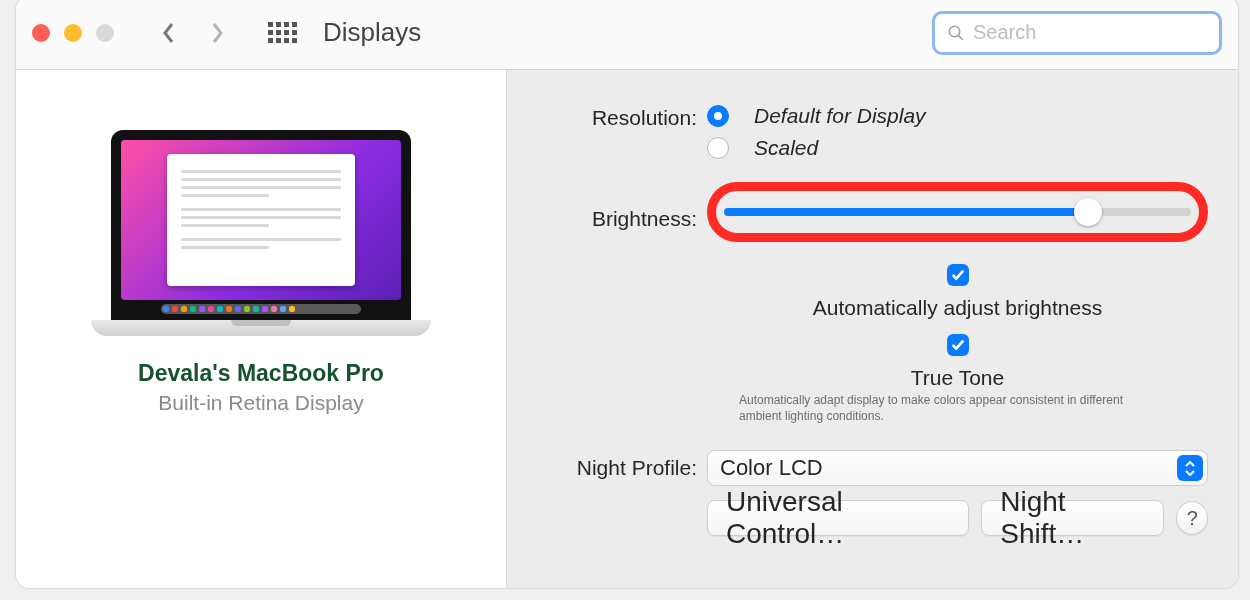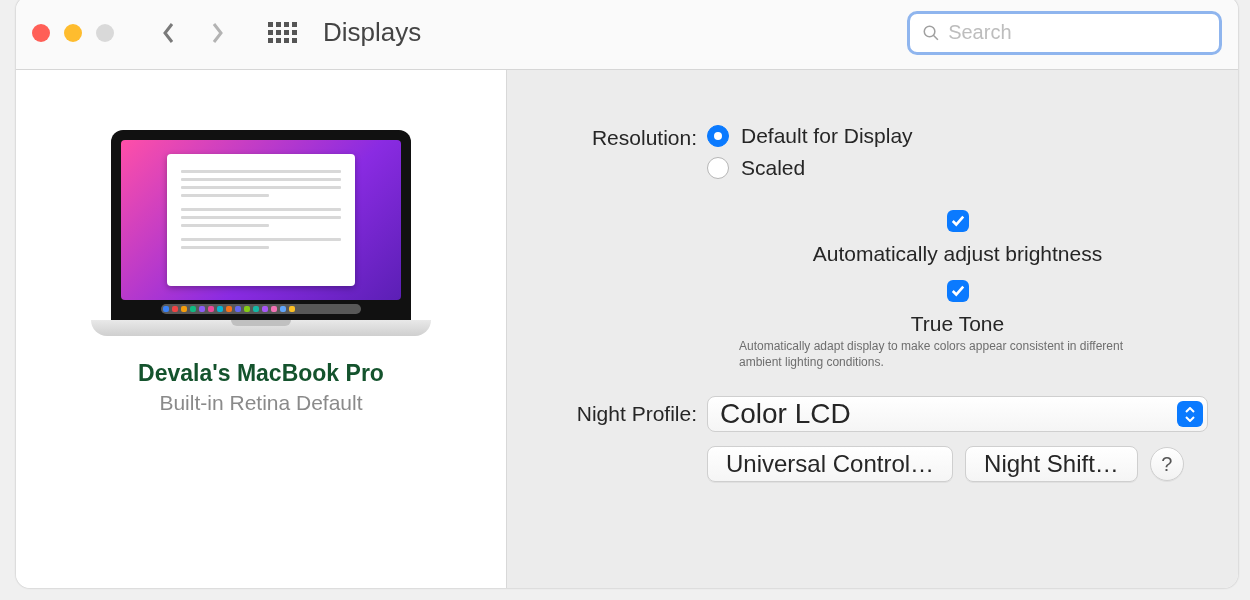--- a/index.html
+++ b/index.html
@@ -18,21 +18,21 @@
   .dot { width:18px; height:18px; border-radius:50%; }
   .dot.red{background:#ff5f57;} .dot.yellow{background:#febc2e;} .dot.grey{background:#d9d9d9;}
   .navbtn { width:30px; height:36px; display:flex; align-items:center; justify-content:center; color:#7a7a7a;}
   .navbtn svg{width:16px;height:24px;stroke:#7a7a7a;fill:none;stroke-width:3;}
   .gridicon{margin-left:18px;margin-right:8px;color:#555;}
   .gridicon div{display:grid;grid-template-columns:repeat(4,5px);grid-auto-rows:5px;gap:3px;}
   .gridicon span{background:#555;width:5px;height:5px;}
   .title{font-size:26px;font-weight:400;color:#444;}
   .spacer{flex:1;}
   .search{
-    width:315px;height:44px;border:3px solid #8fb5ee;border-radius:10px;
+    width:290px;height:44px;border:3px solid #8fb5ee;border-radius:10px;
     display:flex;align-items:center;padding:0 12px;gap:8px;background:#fff;
   }
   .search svg{width:20px;height:20px;stroke:#a0a0a0;fill:none;stroke-width:2;}
   .search input{border:none;outline:none;font-size:20px;color:#555;background:transparent;width:100%;}
   .search input::placeholder{color:#bdbdbd;}
 
   
   .content{flex:1;display:flex;}
   .left{width:490px;background:#fff;display:flex;flex-direction:column;align-items:center;padding-top:60px;}
   .laptop{width:340px;}
@@ -42,50 +42,50 @@
   .lap-doc .lines{padding:16px 14px 8px 14px;}
   .lap-doc .ln{height:3px;background:#d8d8d8;margin-bottom:5px;border-radius:1px;}
   .lap-doc .ln.s{width:55%;}
   .lap-dock{position:absolute;bottom:6px;left:50%;transform:translateX(-50%);height:10px;width:200px;background:rgba(255,255,255,.3);border-radius:5px;display:flex;gap:3px;padding:2px;align-items:center;}
   .lap-dock i{width:6px;height:6px;border-radius:2px;}
   .lap-base{height:16px;background:linear-gradient(#e9e9e9,#cfcfcf);border-radius:0 0 22px 22px;position:relative;}
   .lap-base::before{content:"";position:absolute;left:50%;top:0;transform:translateX(-50%);width:60px;height:6px;background:#c0c0c0;border-radius:0 0 6px 6px;}
   .device-name{margin-top:24px;font-size:23px;font-weight:600;color:#14532d;}
   .device-sub{margin-top:4px;font-size:21px;color:#8a8a8a;}
 
-  .right{flex:1;background:#ececec;border-left:1px solid #d8d8d8;padding:54px 30px 24px 10px;}
+  .right{flex:1;background:#ececec;border-left:1px solid #d8d8d8;padding:34px 30px 24px 10px;}
   .row{display:flex;align-items:flex-start;margin-bottom:10px;}
   .label{width:190px;text-align:right;font-size:21px;color:#262626;padding-top:2px;padding-right:10px;}
   .field{flex:1;font-size:21px;color:#262626;}
-  .radio-row{display:flex;align-items:center;gap:12px;margin-bottom:8px;}
+  .radio-row{display:flex;align-items:center;gap:25px;margin-bottom:8px;font-style:italic;}
   .radio{width:22px;height:22px;border-radius:50%;border:1.5px solid #b6b6b6;background:#fff;display:flex;align-items:center;justify-content:center;}
   .radio.sel{border-color:#0a7aff;background:#0a7aff;}
   .radio.sel::after{content:"";width:8px;height:8px;border-radius:50%;background:#fff;}
   .brightblock{display:flex;align-items:center;margin-top:14px;}
   .highlight{
     border:9px solid #ff2a23;border-radius:40px;padding:4px 8px;flex:1;
     display:flex;align-items:center;height:60px;
   }
   .slider{position:relative;flex:1;height:8px;border-radius:4px;background:#d2d2d2;}
   .slider .fill{position:absolute;left:0;top:0;bottom:0;background:#0a7aff;border-radius:4px;width:78%;}
   .slider .thumb{position:absolute;top:50%;left:78%;transform:translate(-50%,-50%);width:28px;height:28px;border-radius:50%;background:#fff;box-shadow:0 1px 3px rgba(0,0,0,.35);}
   .check-row{display:flex;align-items:center;gap:10px;margin:8px 0 2px 0;flex-direction:column;}
   .chk{width:22px;height:22px;border-radius:6px;background:#0a7aff;display:flex;align-items:center;justify-content:center;flex:0 0 22px;}
   .chk svg{width:14px;height:14px;stroke:#fff;fill:none;stroke-width:3;}
   .hint{font-size:12px;color:#6e6e6e;line-height:1.35;margin:2px 0 16px 32px;max-width:420px;}
   .select{
     height:36px;border:1px solid #cfcfcf;border-radius:8px;background:linear-gradient(#ffffff,#f5f5f5);
-    display:flex;align-items:center;padding:0 4px 0 12px;font-size:28px;color:#262626;min-width:460px;justify-content:space-between;
+    display:flex;align-items:center;padding:0 4px 0 12px;font-size:22px;color:#262626;min-width:460px;justify-content:space-between;
   }
   .select .caret{width:26px;height:26px;border-radius:6px;background:#0a7aff;display:flex;flex-direction:column;align-items:center;justify-content:center;gap:1px;}
   .select .caret svg{width:10px;height:7px;stroke:#fff;fill:none;stroke-width:2;}
   .btnrow{display:flex;gap:12px;margin-top:14px;align-items:center;}
   .btn{
     height:36px;border:1px solid #cfcfcf;border-radius:8px;background:linear-gradient(#ffffff,#f5f5f5);
-    padding:0 18px;font-size:24px;color:#262626;display:flex;align-items:center;box-shadow:0 1px 0 rgba(0,0,0,.05);
+    padding:0 18px;font-size:28px;color:#262626;display:flex;align-items:center;box-shadow:0 1px 0 rgba(0,0,0,.05);
   }
   .helpbtn{width:34px;height:34px;border-radius:50%;border:1px solid #cfcfcf;background:linear-gradient(#ffffff,#f2f2f2);display:flex;align-items:center;justify-content:center;font-size:20px;color:#555;box-shadow:0 1px 0 rgba(0,0,0,.05);}
 </style>
 </head>
 <body>
 
 <div class="window">
 
   <div class="toolbar">
     <div class="traffic">
@@ -165,39 +165,48 @@
               <i style="background:#14b8a6"></i>
               <i style="background:#a855f7"></i>
             <i style="background:#f472b6"></i>
               <i style="background:#60a5fa"></i>
               <i style="background:#fbbf24"></i>
           </div>
         </div>
         <div class="lap-base"></div>
       </div>
       <div class="device-name">Devala's MacBook Pro</div>
-      <div class="device-sub">Built-in Retina Default</div>
+      <div class="device-sub">Built-in Retina Display</div>
     </div>
 
     <div class="right">
 
       <div class="row">
         <div class="label">Resolution:</div>
         <div class="field">
           <div class="radio-row">
             <div class="radio sel"></div>
             <span>Default for Display</span>
           </div>
           <div class="radio-row">
             <div class="radio"></div>
             <span>Scaled</span>
           </div>
         </div>
       </div>
 
+      <div class="row brightblock">
+        <div class="label" style="padding-top:14px">Brightness:</div>
+        <div class="highlight">
+          <div class="slider">
+            <div class="fill" style="width: 78%;"></div>
+            <div class="thumb" style="left: 78%;"></div>
+          </div>
+        </div>
+      </div>
 
       <div class="row" style="margin-top:14px">
         <div class="label"></div>
         <div class="field">
           <div class="check-row">
             <div class="chk">
                 <svg viewBox="0 0 16 16">
                   <polyline points="2,8 6,12 14,3"></polyline>
                 </svg>
               </div>

